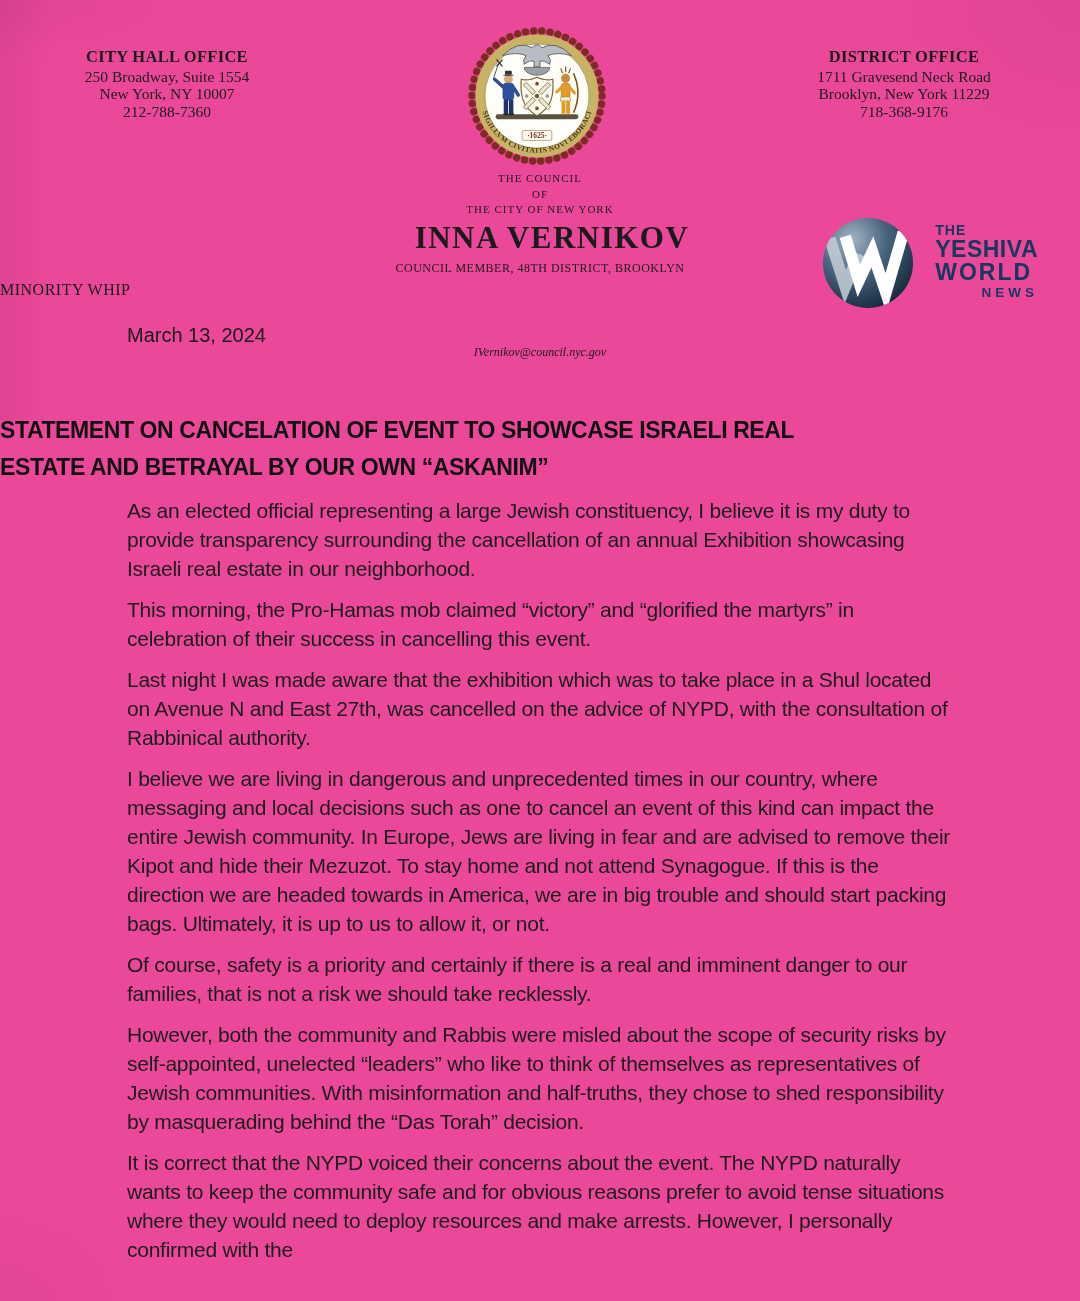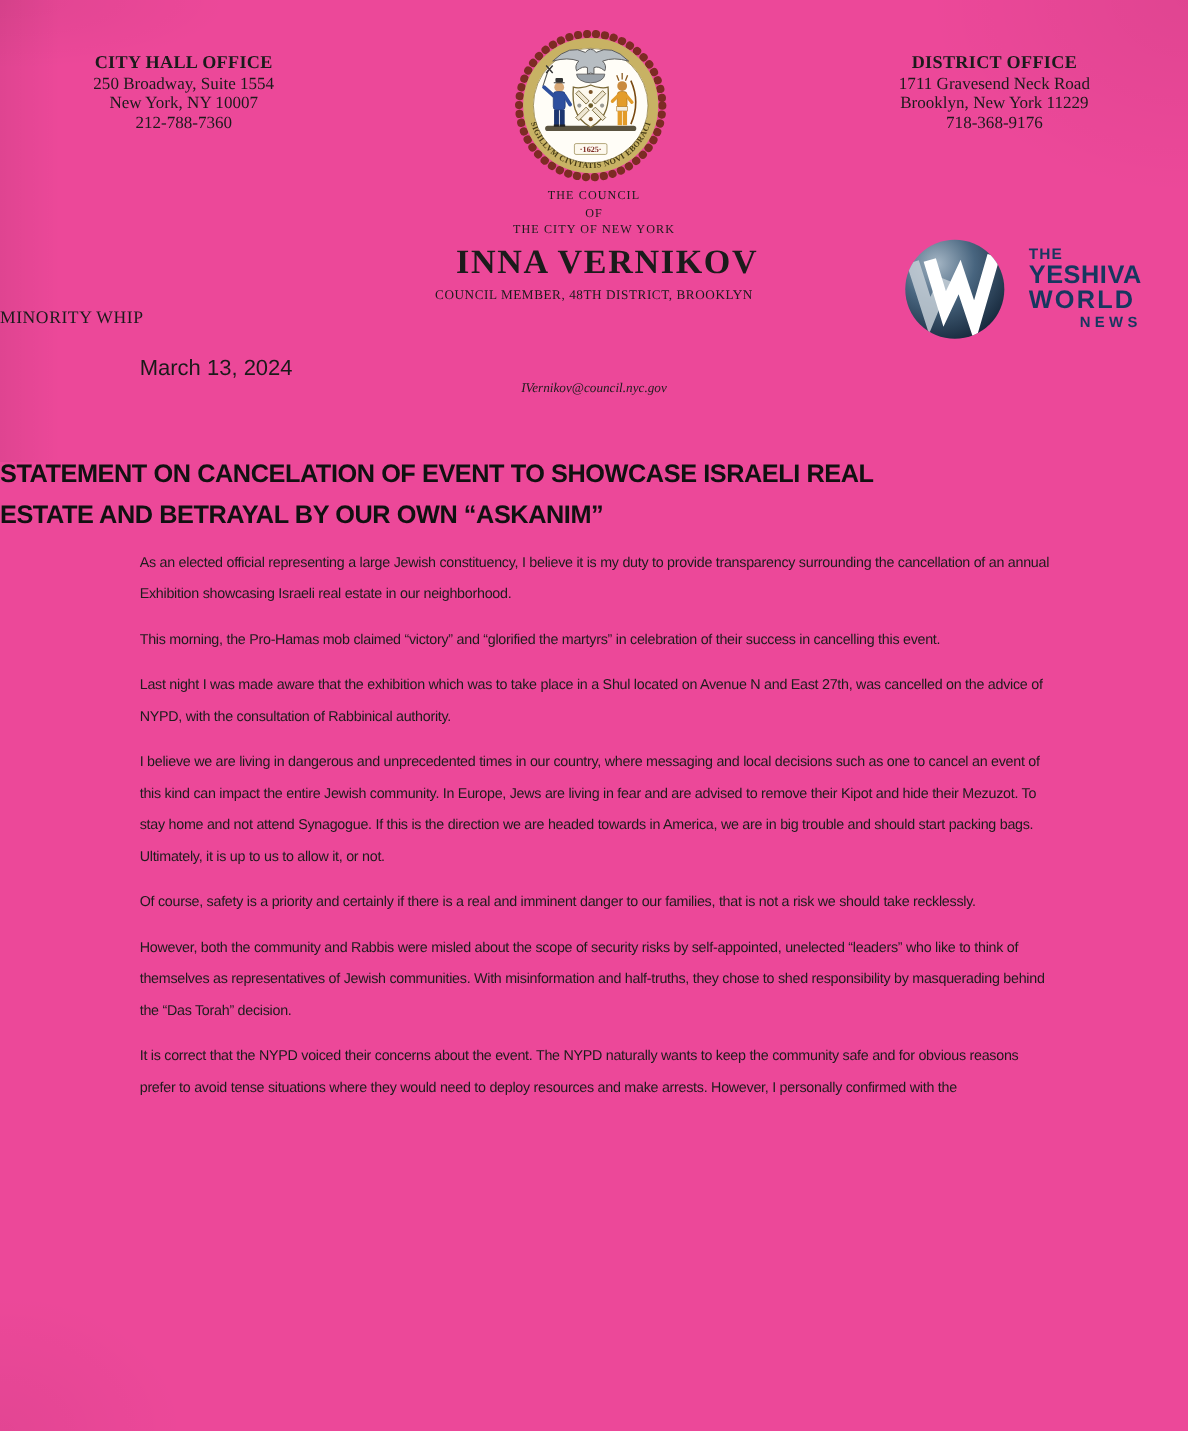--- a/index.html
+++ b/index.html
@@ -54,21 +54,21 @@
   .ywn-news    { font-size:13.5px; font-weight:bold; letter-spacing:4px; line-height:18px; text-align:right; }
 
   .doc-date { position:absolute; left:127px; top:324px;
     font-family:"Liberation Sans", sans-serif; font-size:20px; color:#1a1a1a; }
 
   .doc-title { position:absolute; left:0; right:0; top:412px; text-align:left;
     font-family:"Liberation Sans", sans-serif; font-weight:bold;
     font-size:23px; letter-spacing:-0.4px; line-height:37px; color:#111; }
 
   .doc-body { position:absolute; left:127px; top:496px; width:832px;
-    font-family:"Liberation Sans", sans-serif; font-size:13px;
+    font-family:"Liberation Sans", sans-serif; font-size:21px;
     letter-spacing:-0.25px; line-height:29px; color:#1c1c1c; text-align:left; }
   .doc-body p { margin:0 0 12px 0; }
 </style>
 </head>
 <body>
 
 <div class="page">
 
   <div class="shade shade-left"></div>
   <div class="shade shade-topright"></div>

